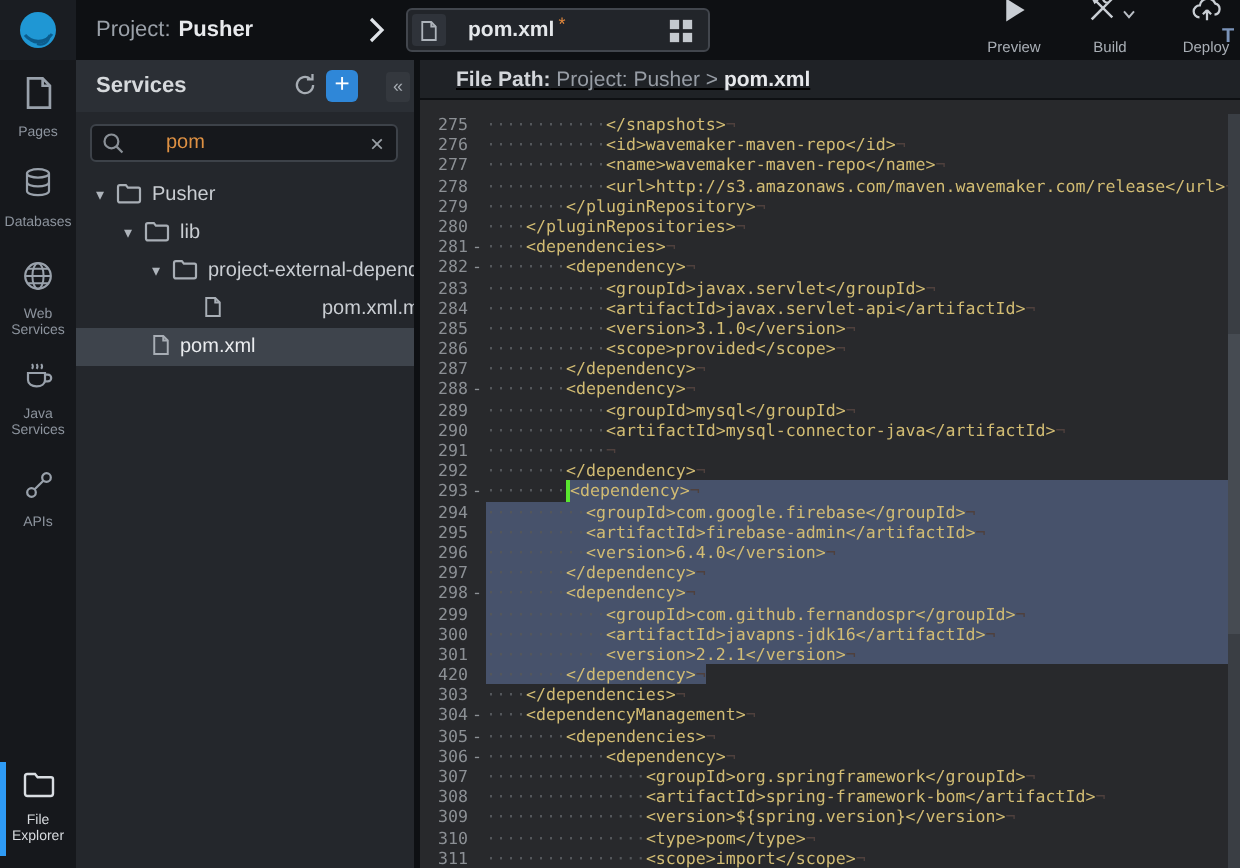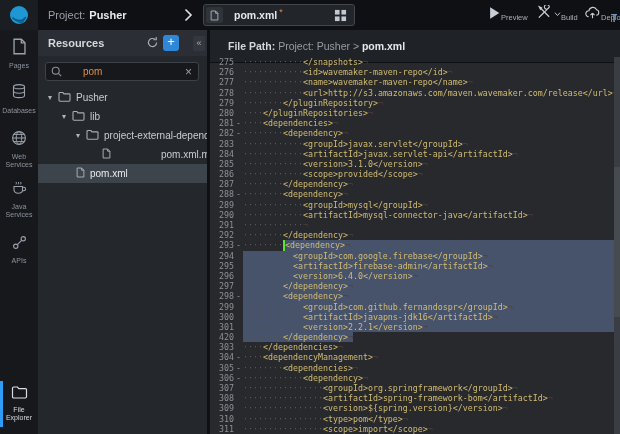--- a/index.html
+++ b/index.html
@@ -16,21 +16,21 @@
   .project b { color:#e8eaed; font-weight:bold; margin-left:4px; }
   .tb-chevron { position:absolute; left:184px; top:8px; color:#dfe3e8; }
   .tab { position:absolute; left:203px; top:4px; width:152px; height:22px; background:#22252a;
          border:1px solid #42464d; border-radius:3px; display:flex; align-items:center; }
   .tab-fileicon { width:17px; height:16px; margin:0 0 0 2px; background:#2f333a; border-radius:2px;
                   display:flex; align-items:center; justify-content:center; color:#aeb4bb; }
   .tab-label { margin-left:11px; font-size:10.5px; font-weight:bold; color:#e4e7ea; }
   .tab-dirty { color:#e2883c; font-size:9px; margin-left:2px; position:relative; top:-3px; }
   .tab-grid { margin-left:auto; margin-right:7px; color:#c4c9cf; display:flex; }
   .actions { position:absolute; left:488px; top:2px; height:28px; display:flex; }
-  .action { width:38px; display:flex; flex-direction:row; align-items:center; color:#c9ced4;
+  .action { width:38px; display:flex; flex-direction:column; align-items:center; color:#c9ced4;
             margin-right:10px; cursor:default; }
   .action .ic { height:15px; display:flex; align-items:flex-end; }
   .action .lbl { font-size:7.5px; color:#a9afb6; margin-top:2px; }
   .action .with-chev { display:flex; align-items:center; }
   .chev-down { margin-left:2px; color:#b9bec5; display:flex; }
   .partial-t { position:absolute; left:611px; top:13px; font-size:10px; font-weight:bold; color:#7a93b8; }
 
   
   .sidebar { position:absolute; left:0; top:30px; width:38px; height:404px; background:#16181c; }
   .sb-item { position:absolute; left:0; width:38px; display:flex; flex-direction:column;
@@ -60,22 +60,22 @@
   .tree { position:absolute; left:0; top:58px; width:169px; }
   .tree-row { height:19px; display:flex; align-items:center; white-space:nowrap; overflow:hidden;
               font-size:10px; color:#c9cdd2; }
   .tree-row .arrow { font-size:8px; color:#aeb4bb; width:10px; flex:none; }
   .tree-row svg { flex:none; margin-right:5px; color:#a8aeb5; }
   .tree-row.selected { background:#3e444c; color:#e9ebee; }
 
   
   .editor { position:absolute; left:207px; top:30px; width:413px; height:404px; background:#28292c;
             border-left:3px solid #0e1013; }
-  .ed-header { position:absolute; left:0; top:0; right:0; height:33px; background:#1f2226;
-               border-bottom:1px solid #0e1013; display:flex; align-items:center; }
+  .ed-header { position:absolute; left:0; top:0; right:0; height:20px; background:#1f2226;
+               border-bottom:1px solid #0e1013; display:flex; align-items:center;text-decoration:underline; }
   .ed-path { margin-left:18px; font-size:10.5px; color:#979da5; }
   .ed-path b { color:#d3d6da; }
   .ed-path .fname { color:#e6e8eb; font-weight:bold; }
   .code { position:absolute; left:0; top:27px; right:0; bottom:0;
           font-family:"DejaVu Sans Mono", monospace; font-size:8.3px; line-height:10.19px; }
   .crow { display:flex; height:10.19px; }
   .gut { width:24px; flex:none; text-align:right; color:#8c9095; }
   .fold { width:9px; flex:none; text-align:center; color:#8c9095; }
   .line { flex:1; display:flex; white-space:pre; overflow:hidden; }
   .dots { color:#54575b; }
@@ -210,21 +210,21 @@
       <div class="sb-item active" style="top: 355px;">
         <span><svg width="17" height="14" viewBox="0 0 16 14">
             <path d="M1 3.2 C1 2.5 1.5 2 2.2 2 H6 l1.3 1.6 H14 c.6 0 1 .5 1 1 v7.2 c0 .7-.5 1.2-1.2 1.2 H2.2 C1.5 13 1 12.5 1 11.8 Z" fill="none" stroke="currentColor" stroke-width="1.2"></path>
           </svg></span>
         <div class="lbl">File Explorer</div>
       </div>
     </div>
 
   <div class="resources">
     <div class="res-header">
-      <span class="res-title">Resources</span>
+      <span class="res-title">Services</span>
       <span class="res-refresh">
         <svg width="13" height="13" viewBox="0 0 16 16">
             <path d="M13 8 a5 5 0 1 1 -1.8 -3.8" fill="none" stroke="currentColor" stroke-width="1.4"></path>
             <path d="M12.6 1.2 v3.4 h-3.4" fill="none" stroke="currentColor" stroke-width="1.4"></path>
           </svg>
       </span>
       <span class="res-plus">+</span>
     </div>
     <div class="search-box">
       <svg width="11" height="11" viewBox="0 0 14 14">

